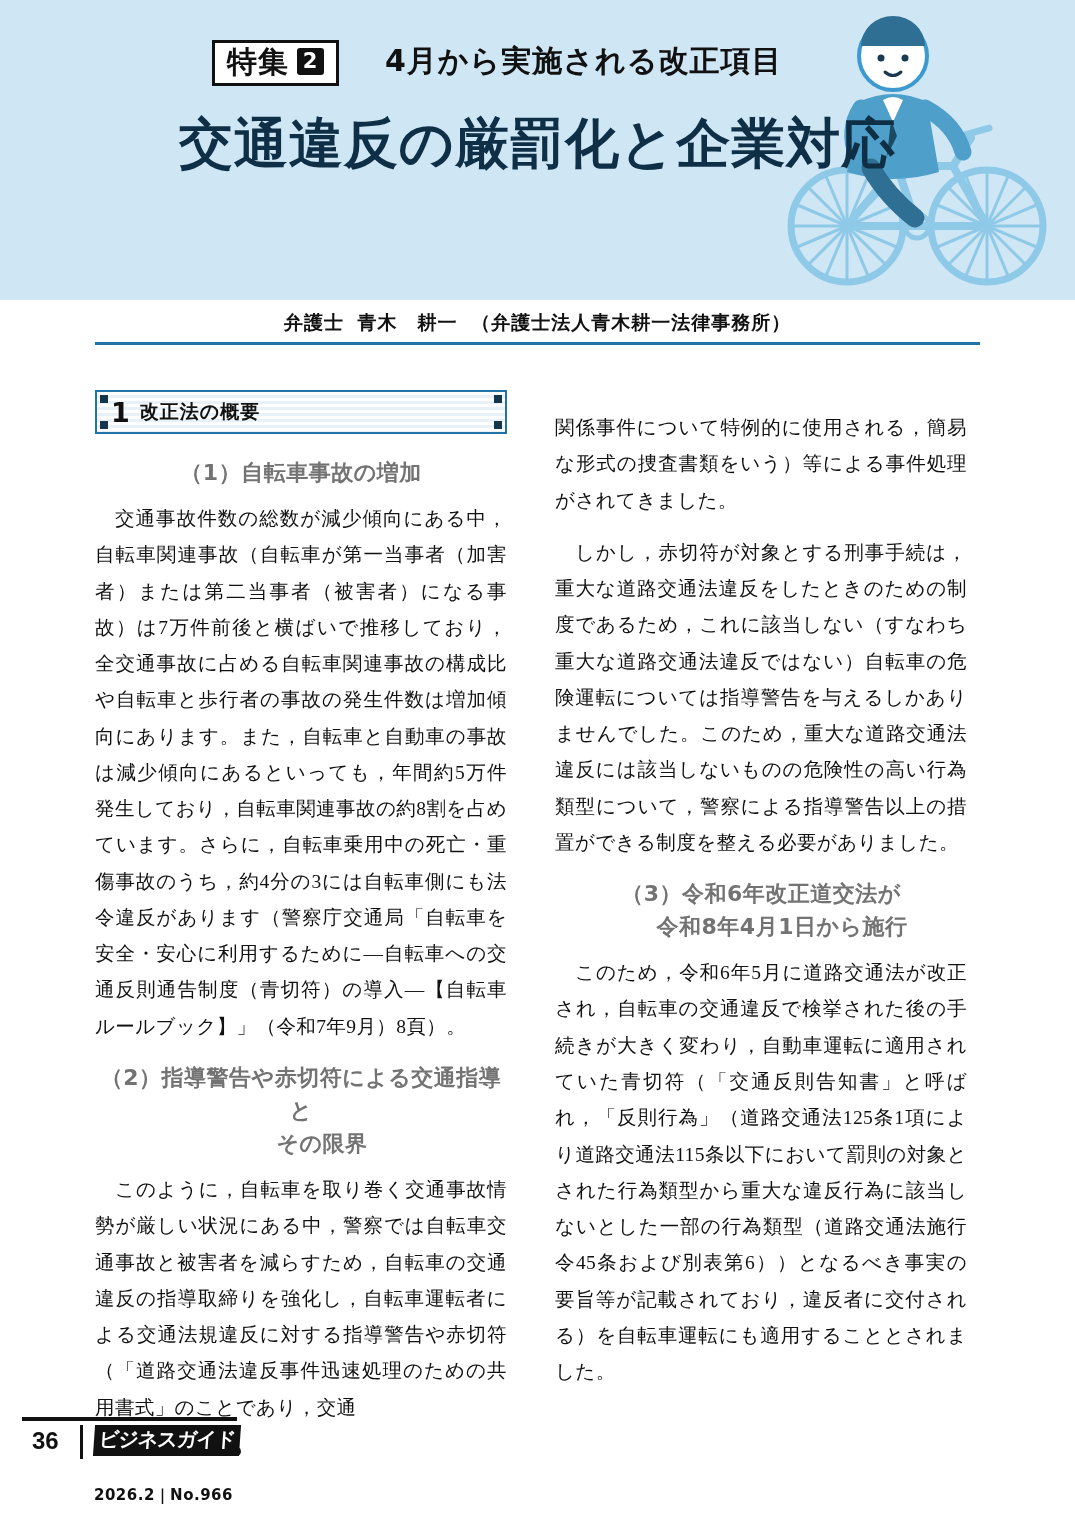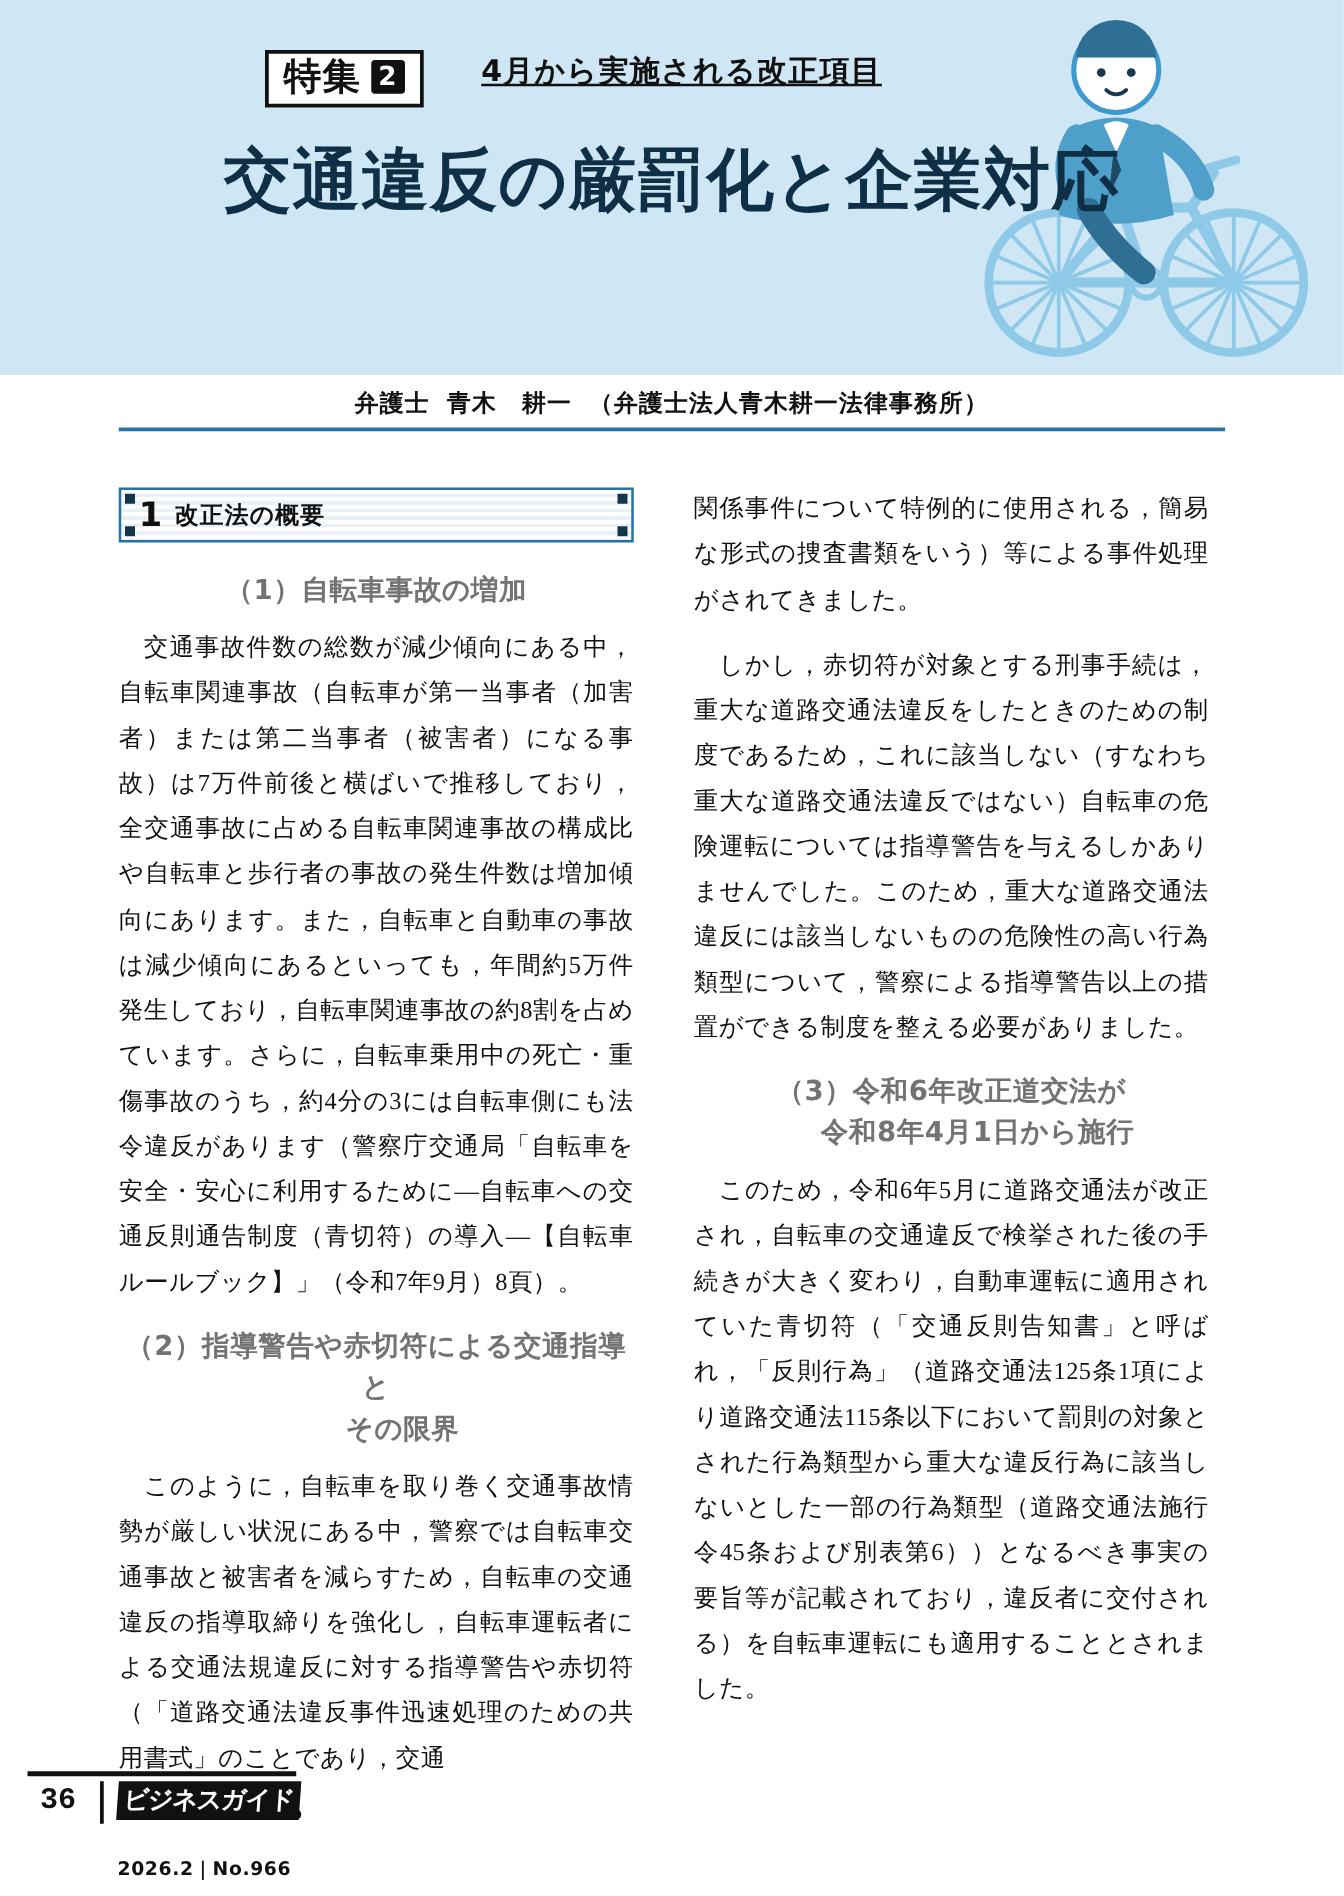--- a/index.html
+++ b/index.html
@@ -53,24 +53,23 @@
     font-size: 21px;
     line-height: 27px;
     border-radius: 3px;
   }
   .banner-subtitle {
     position: absolute;
     left: 385px;
     top: 41px;
     font-family: "DejaVu Sans", sans-serif;
     font-weight: bold;
-    font-size: 24px;
-    color: #111;
-    letter-spacing: 1px;
-    text-decoration: underline;
+    font-size: 30px;
+    color: #111;
+    letter-spacing: 1px;
   }
   .banner-title {
     position: absolute;
     left: 0;
     top: 104px;
     width: 1075px;
     text-align: center;
     font-family: "DejaVu Sans", sans-serif;
     font-weight: bold;
     font-size: 54px;
@@ -114,21 +113,21 @@
     width: 885px;
     height: 1000px;
   }
   .col {
     position: absolute;
     top: 0;
     width: 412px;
     height: 100%;
   }
   .col-left { left: 0; }
-  .col-right { left: 460px; }
+  .col-right { left: 460px; margin-top: 20px; }
 
   
   .sec-head {
     position: relative;
     border: 2px solid #2272a8;
     background:
       repeating-linear-gradient(
         to bottom,
         #ffffff 0px, #ffffff 3px,
         #e8f1f8 3px, #e8f1f8 6px
@@ -210,21 +209,21 @@
     left: 0;
     top: 0;
     width: 215px;
     height: 4px;
     background: #111;
   }
   .page-no {
     position: absolute;
     left: 10px;
     top: 10px;
-    font-family: Liberation Mono, monospace;
+    font-family: Liberation Sans, sans-serif;
     font-weight: bold;
     font-size: 24px;
     color: #111;
   }
   .vbar {
     position: absolute;
     left: 58px;
     top: 8px;
     width: 3px;
     height: 34px;

